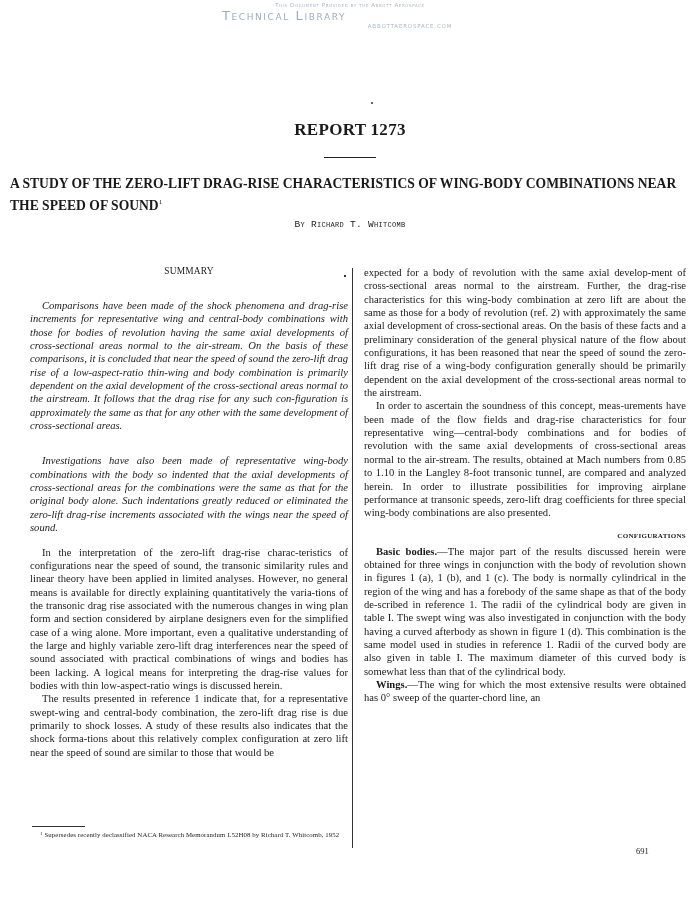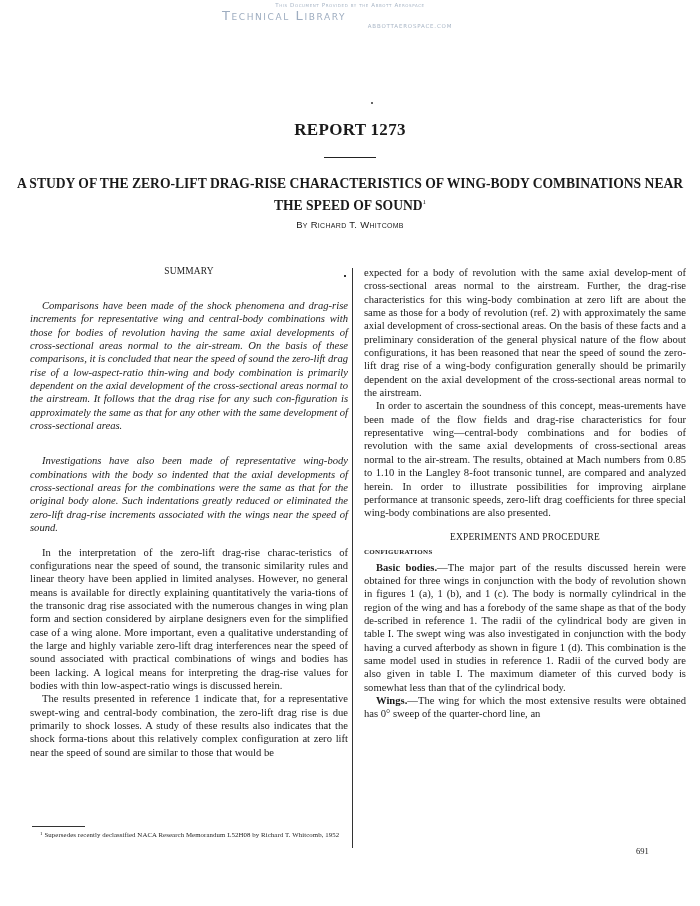--- a/index.html
+++ b/index.html
@@ -15,42 +15,42 @@
   .wm1 { position: absolute; top: 2px; left: 0; width: 700px; font-size: 5.5px; letter-spacing: 0.6px; font-variant: small-caps; }
   .wm2 { position: absolute; top: 8px; left: 0; width: 568px; font-size: 13px; letter-spacing: 1.6px; font-variant: small-caps; color: #9eadc0; }
   .wm3 { position: absolute; top: 23px; left: 60px; width: 700px; font-size: 5.5px; letter-spacing: 0.8px; }
   .dot { position: absolute; left: 371px; top: 102px; width: 2px; height: 2px; background: #333; border-radius: 50%; }
   .report-title {
     position: absolute; top: 120px; left: 0; width: 700px; text-align: center;
     font-family: "Liberation Serif", serif; font-weight: bold; font-size: 17px; letter-spacing: 0.3px;
   }
   .title-rule { position: absolute; top: 157px; left: 324px; width: 52px; height: 1px; background: #222; }
   .paper-title {
-    position: absolute; top: 175px; left: 10px; width: 680px; text-align: center;
+    position: absolute; top: 175px; left: 10px; width: 680px; 
     font-family: "Liberation Serif", serif; font-weight: bold; font-size: 13.6px; line-height: 18px;
   }
   .paper-title sup { font-size: 7px; font-weight: normal; vertical-align: 6px; }
   .byline {
     position: absolute; top: 219px; left: 0; width: 700px; text-align: center;
-    font-family: Liberation Sans, sans-serif; font-size: 9.5px; font-variant: small-caps; letter-spacing: 0.3px;
+    font-family: Liberation Mono, monospace; font-size: 9.5px; font-variant: small-caps; letter-spacing: 0.3px;
   }
   .col {
     position: absolute; font-family: "Liberation Serif", serif; font-size: 10.6px; line-height: 13.35px;
     text-align: justify;
   }
   .col-left { left: 30px; top: 265px; width: 318px; }
   .col-right { left: 364px; top: 266px; width: 322px; }
   .divider { position: absolute; left: 352px; top: 268px; width: 1px; height: 580px; background: #333; }
   .stray-dot { position: absolute; left: 344px; top: 275px; width: 2px; height: 2px; background: #333; }
   h2.sec {
     margin: 0 0 4px 0; text-align: center; font-size: 9.4px; font-weight: normal; letter-spacing: 0.2px;
     font-family: "Liberation Serif", serif; line-height: 12px;
   }
   h3.subsec {
-    margin: 0 0 4px 0; text-align: left; font-size: 7px; font-weight: bold; letter-spacing: 0.3px;
+    margin: 0 0 4px 0; text-align: right; font-size: 7px; font-weight: bold; letter-spacing: 0.3px;
     font-family: "Liberation Serif", serif; line-height: 10px;
   }
   p { margin: 0; text-indent: 12px; }
   p.ital { font-style: italic; margin-top: 22px; }
   .gap-md { height: 11px; }
   .run-head { font-weight: bold; }
   .fn-rule { position: absolute; left: 32px; top: 826px; width: 53px; height: 1px; background: #333; }
   .footnote {
     position: absolute; left: 40px; top: 831px; width: 640px;
     font-family: "Liberation Serif", serif; font-size: 6.8px; letter-spacing: 0.1px; color: #222;
@@ -90,21 +90,20 @@
     <p>In the interpretation of the zero-lift drag-rise charac-teristics of configurations near the speed of sound, the transonic similarity rules and linear theory have been applied in limited analyses. However, no general means is available for directly explaining quantitatively the varia-tions of the transonic drag rise associated with the numerous changes in wing plan form and section considered by airplane designers even for the simplified case of a wing alone. More important, even a qualitative understanding of the large and highly variable zero-lift drag interferences near the speed of sound associated with practical combinations of wings and bodies has been lacking. A logical means for interpreting the drag-rise values for bodies with thin low-aspect-ratio wings is discussed herein.</p>
     <p>The results presented in reference 1 indicate that, for a representative swept-wing and central-body combination, the zero-lift drag rise is due primarily to shock losses. A study of these results also indicates that the shock forma-tions about this relatively complex configuration at zero lift near the speed of sound are similar to those that would be</p>
   </section>
 </div>
 
 <div class="col col-right">
   <p style="text-indent:0">expected for a body of revolution with the same axial develop-ment of cross-sectional areas normal to the airstream. Further, the drag-rise characteristics for this wing-body combination at zero lift are about the same as those for a body of revolution (ref. 2) with approximately the same axial development of cross-sectional areas. On the basis of these facts and a preliminary consideration of the general physical nature of the flow about configurations, it has been reasoned that near the speed of sound the zero-lift drag rise of a wing-body configuration generally should be primarily dependent on the axial development of the cross-sectional areas normal to the airstream.</p>
   <p>In order to ascertain the soundness of this concept, meas-urements have been made of the flow fields and drag-rise characteristics for four representative wing—central-body combinations and for bodies of revolution with the same axial developments of cross-sectional areas normal to the air-stream. The results, obtained at Mach numbers from 0.85 to 1.10 in the Langley 8-foot transonic tunnel, are compared and analyzed herein. In order to illustrate possibilities for improving airplane performance at transonic speeds, zero-lift drag coefficients for three special wing-body combinations are also presented.</p>
   <div class="gap-md"></div>
   <section>
-    <h2 class="sec">EXPERIMENTS AND PROCEDURE</h2>
     <h3 class="subsec">CONFIGURATIONS</h3>
     <p><span class="run-head">Basic bodies.</span><span>—The major part of the results discussed herein were obtained for three wings in conjunction with the body of revolution shown in figures 1 (a), 1 (b), and 1 (c). The body is normally cylindrical in the region of the wing and has a forebody of the same shape as that of the body de-scribed in reference 1. The radii of the cylindrical body are given in table I. The swept wing was also investigated in conjunction with the body having a curved afterbody as shown in figure 1 (d). This combination is the same model used in studies in reference 1. Radii of the curved body are also given in table I. The maximum diameter of this curved body is somewhat less than that of the cylindrical body.</span></p>
     <p><span class="run-head">Wings.</span><span>—The wing for which the most extensive results were obtained has 0° sweep of the quarter-chord line, an</span></p>
   </section>
 </div>
 
 <div class="fn-rule"></div>
 <div class="footnote"><sup>1</sup> <span>Supersedes recently declassified NACA Research Memorandum L52H08 by Richard T. Whitcomb, 1952</span></div>
 
 <div class="page-num">691</div>

